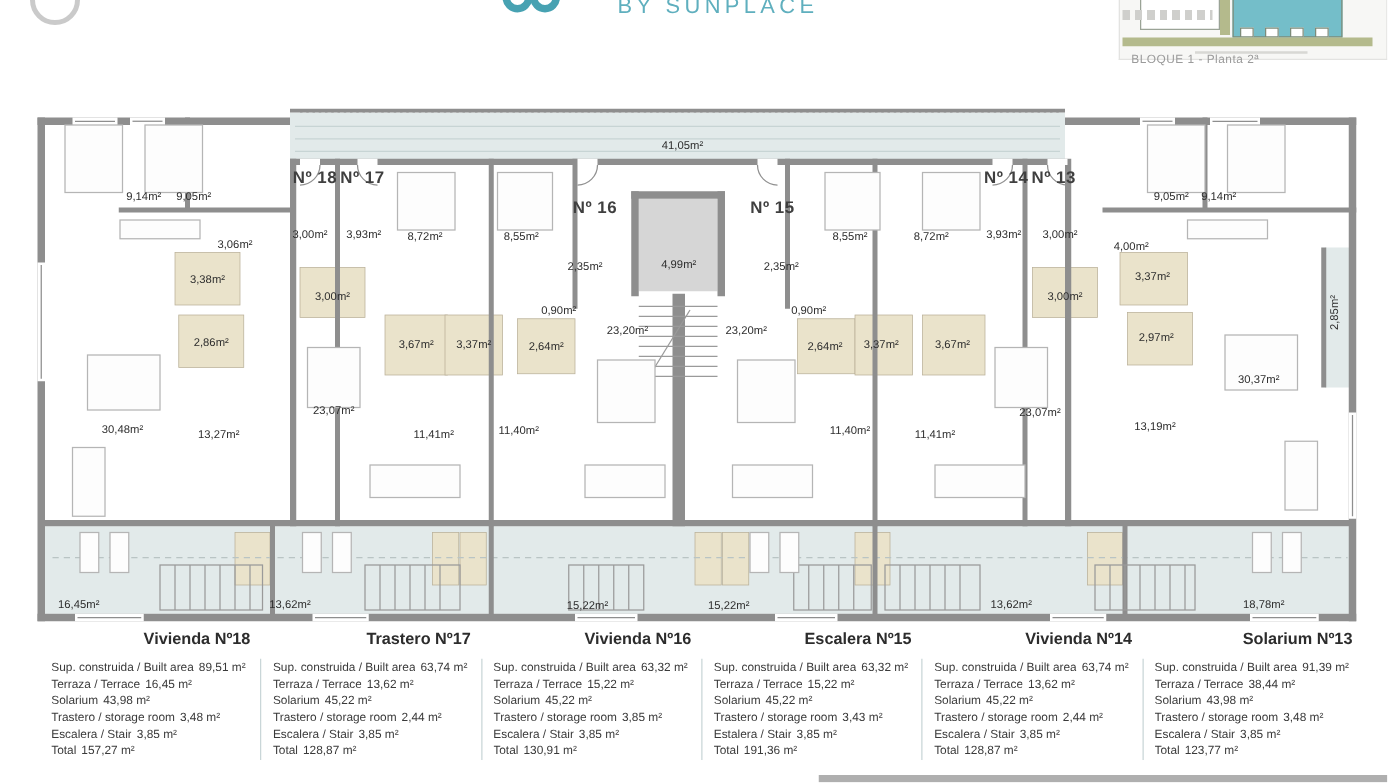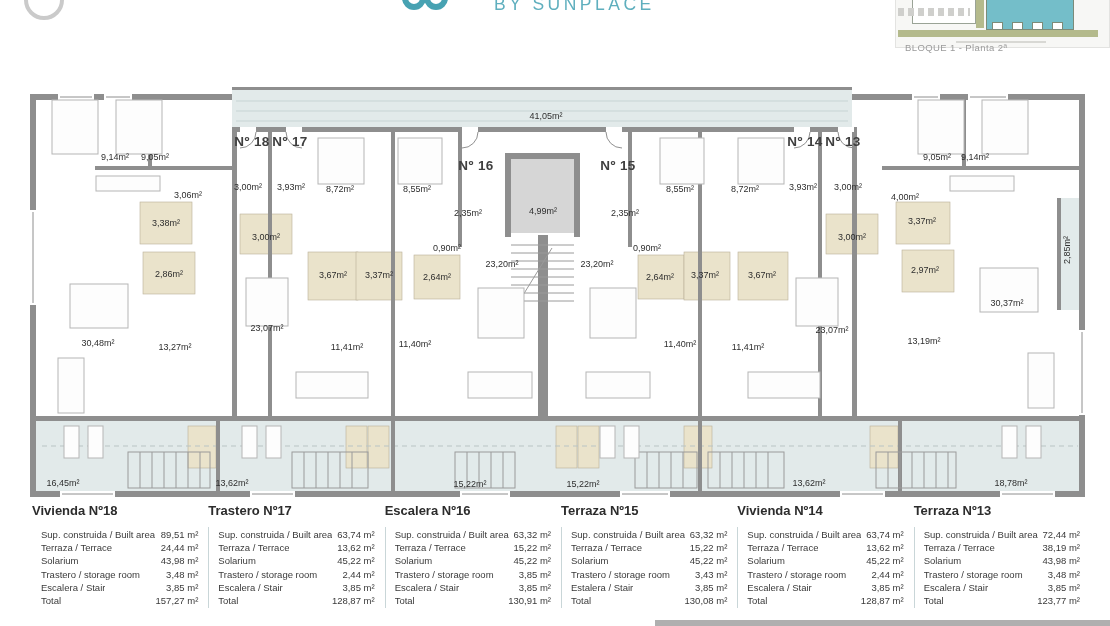--- a/index.html
+++ b/index.html
@@ -18,24 +18,24 @@
 
   
   #plan{position:absolute;left:0;top:0}
   text{font-family:"Liberation Sans",sans-serif}
   .rl{font-size:9px;fill:#2e2e2e}
   .an{font-size:13.5px;fill:#3f3f3f;font-weight:600;letter-spacing:.4px}
 
   
   #vtable{position:absolute;left:28px;top:503px;width:1058px;display:flex}
   .tcol{flex:1;min-width:0;padding:0 4px}
-  .ttitle{text-align:left;font-size:13px;font-weight:600;color:#2c2c2c;margin-bottom:9px}
+  .ttitle{text-align:right;font-size:13px;font-weight:600;color:#2c2c2c;margin-bottom:9px}
   .rows{padding:1px 2px 1px 9px}
   .tcol + .tcol .rows{border-left:1px solid #c9d6d8}
-  .trow{display:flex;justify-content:space-between;font-size:9.5px;color:#3a3a3a;line-height:13.2px}
+  .trow{display:flex;justify-content:flex-start;font-size:9.5px;color:#3a3a3a;line-height:13.2px}
   .tl{white-space:nowrap;overflow:hidden}
   .tv{white-space:nowrap;padding-left:4px}
 
   #footer-bar{position:absolute;left:655px;top:620px;width:455px;height:6px;background:#afafaf}
 </style>
 </head>
 <body>
 
 <div id="page">
 
@@ -311,21 +311,21 @@
 
     <div class="tcol">
       <div class="ttitle">Vivienda Nº18</div>
       <div class="rows">
         <div class="trow">
             <span class="tl">Sup. construida / Built area</span>
             <span class="tv">89,51 m²</span>
           </div>
         <div class="trow">
             <span class="tl">Terraza / Terrace</span>
-            <span class="tv">24,44 m²</span>
+            <span class="tv">16,45 m²</span>
           </div>
         <div class="trow">
             <span class="tl">Solarium</span>
             <span class="tv">43,98 m²</span>
           </div>
         <div class="trow">
             <span class="tl">Trastero / storage room</span>
             <span class="tv">3,48 m²</span>
           </div>
         <div class="trow">
@@ -363,21 +363,21 @@
             <span class="tv">3,85 m²</span>
           </div>
         <div class="trow">
             <span class="tl">Total</span>
             <span class="tv">128,87 m²</span>
           </div>
       </div>
     </div>
 
     <div class="tcol">
-      <div class="ttitle">Escalera Nº16</div>
+      <div class="ttitle">Vivienda Nº16</div>
       <div class="rows">
         <div class="trow">
             <span class="tl">Sup. construida / Built area</span>
             <span class="tv">63,32 m²</span>
           </div>
         <div class="trow">
             <span class="tl">Terraza / Terrace</span>
             <span class="tv">15,22 m²</span>
           </div>
         <div class="trow">
@@ -393,21 +393,21 @@
             <span class="tv">3,85 m²</span>
           </div>
         <div class="trow">
             <span class="tl">Total</span>
             <span class="tv">130,91 m²</span>
           </div>
       </div>
     </div>
 
     <div class="tcol">
-      <div class="ttitle">Terraza Nº15</div>
+      <div class="ttitle">Escalera Nº15</div>
       <div class="rows">
         <div class="trow">
             <span class="tl">Sup. construida / Built area</span>
             <span class="tv">63,32 m²</span>
           </div>
         <div class="trow">
             <span class="tl">Terraza / Terrace</span>
             <span class="tv">15,22 m²</span>
           </div>
         <div class="trow">
@@ -417,21 +417,21 @@
         <div class="trow">
             <span class="tl">Trastero / storage room</span>
             <span class="tv">3,43 m²</span>
           </div>
         <div class="trow">
             <span class="tl">Estalera / Stair</span>
             <span class="tv">3,85 m²</span>
           </div>
         <div class="trow">
             <span class="tl">Total</span>
-            <span class="tv">130,08 m²</span>
+            <span class="tv">191,36 m²</span>
           </div>
       </div>
     </div>
 
     <div class="tcol">
       <div class="ttitle">Vivienda Nº14</div>
       <div class="rows">
         <div class="trow">
             <span class="tl">Sup. construida / Built area</span>
             <span class="tv">63,74 m²</span>
@@ -453,29 +453,29 @@
             <span class="tv">3,85 m²</span>
           </div>
         <div class="trow">
             <span class="tl">Total</span>
             <span class="tv">128,87 m²</span>
           </div>
       </div>
     </div>
 
     <div class="tcol">
-      <div class="ttitle">Terraza Nº13</div>
-      <div class="rows">
-        <div class="trow">
-            <span class="tl">Sup. construida / Built area</span>
-            <span class="tv">72,44 m²</span>
-          </div>
-        <div class="trow">
-            <span class="tl">Terraza / Terrace</span>
-            <span class="tv">38,19 m²</span>
+      <div class="ttitle">Solarium Nº13</div>
+      <div class="rows">
+        <div class="trow">
+            <span class="tl">Sup. construida / Built area</span>
+            <span class="tv">91,39 m²</span>
+          </div>
+        <div class="trow">
+            <span class="tl">Terraza / Terrace</span>
+            <span class="tv">38,44 m²</span>
           </div>
         <div class="trow">
             <span class="tl">Solarium</span>
             <span class="tv">43,98 m²</span>
           </div>
         <div class="trow">
             <span class="tl">Trastero / storage room</span>
             <span class="tv">3,48 m²</span>
           </div>
         <div class="trow">

